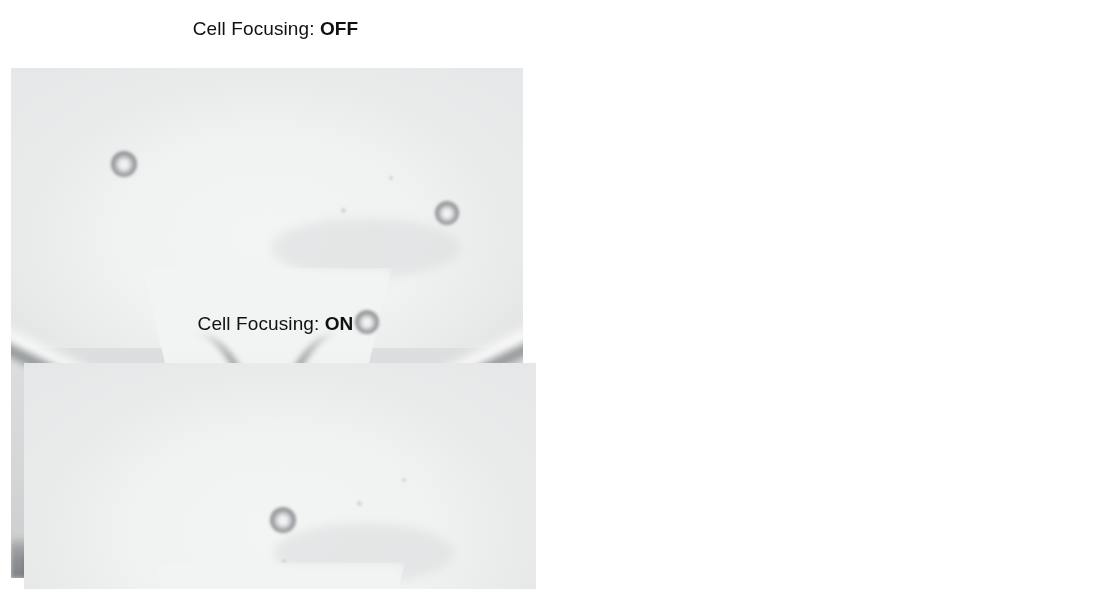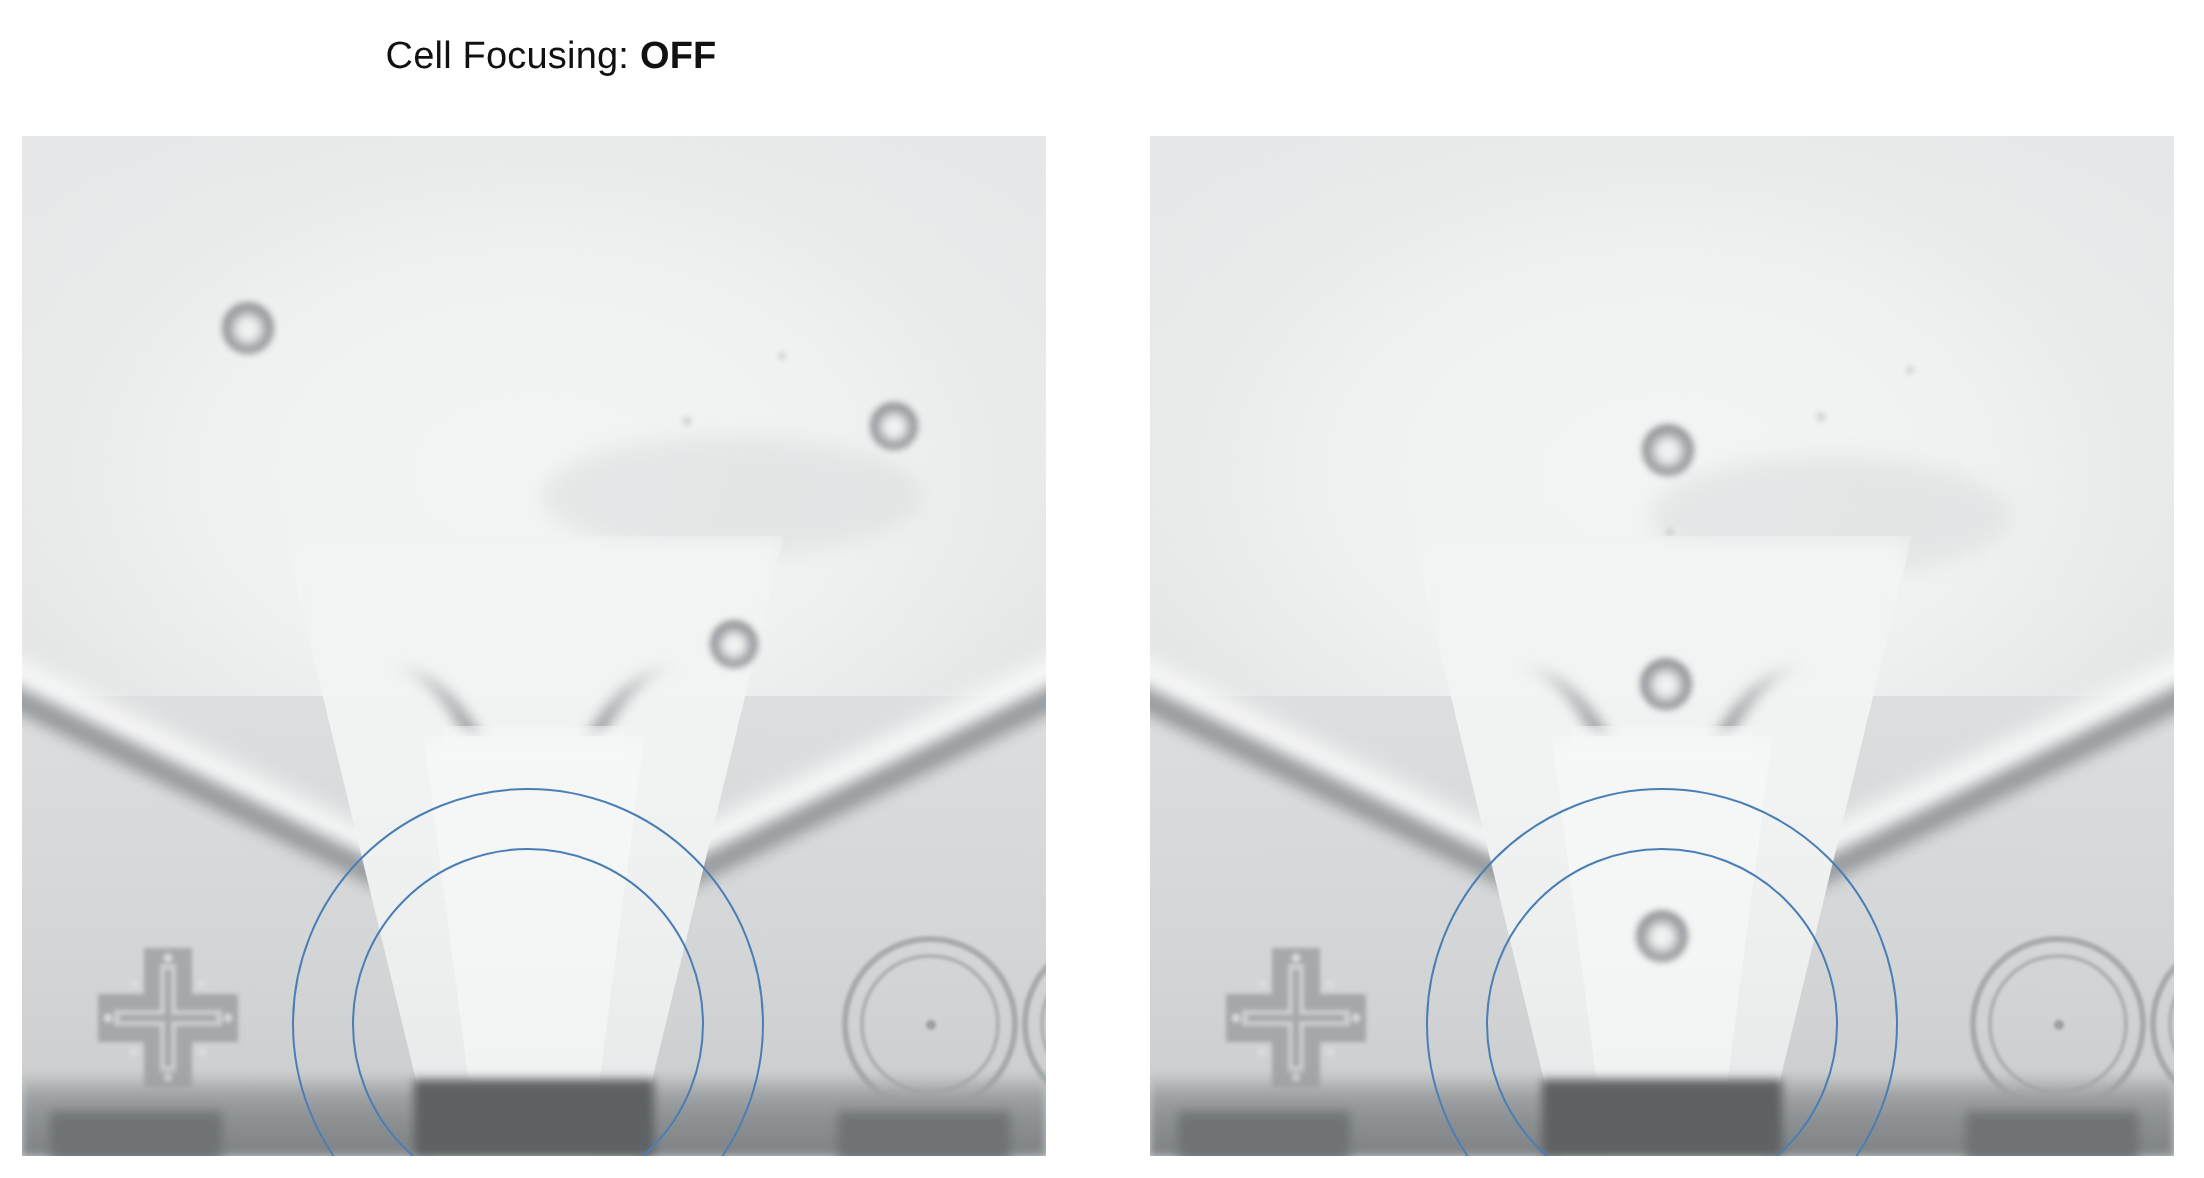--- a/index.html
+++ b/index.html
@@ -5,21 +5,21 @@
   html,body{margin:0;padding:0;}
   body{
     width:1102px;height:589px;
     background:#ffffff;
     font-family:"Liberation Sans", sans-serif;
     overflow:hidden;
     position:relative;
   }
   .figure{
     position:absolute;left:0;top:0;width:1102px;height:589px;
-    display:flex;
+    display:flex;flex-direction:column;
   }
   .panel{
     position:relative;
     width:551px;height:589px;
   }
   .panel-title{
     position:absolute;left:0;top:18px;width:551px;
     text-align:center;
     font-size:19px;
     color:#111111;
@@ -252,20 +252,23 @@
       <div class="band-notch n2"></div>
       <div class="band-dark"></div>
 
       <div class="roi" style="left:135px;top:326px;width:236px;height:236px;"></div>
       <div class="roi" style="left:165px;top:356px;width:176px;height:176px;"></div>
     </div>
   </div>
 
   <div class="panel">
 
+    <div class="panel-title">
+      <span>Cell Focusing: </span><span class="bold">ON</span>
+    </div>
 
     <div class="micro right">
       <div class="bg-base"></div>
       <div class="reservoir"></div>
 
       <div class="smudge" style="left:250px;top:160px;width:180px;height:60px;"></div>
       <div class="smudge" style="left:210px;top:300px;width:140px;height:50px;"></div>
       <div class="speck" style="left:333px;top:138px;width:5px;height:5px;"></div>
       <div class="speck" style="left:258px;top:196px;width:4px;height:4px;"></div>
       <div class="speck" style="left:378px;top:115px;width:4px;height:4px;"></div>

